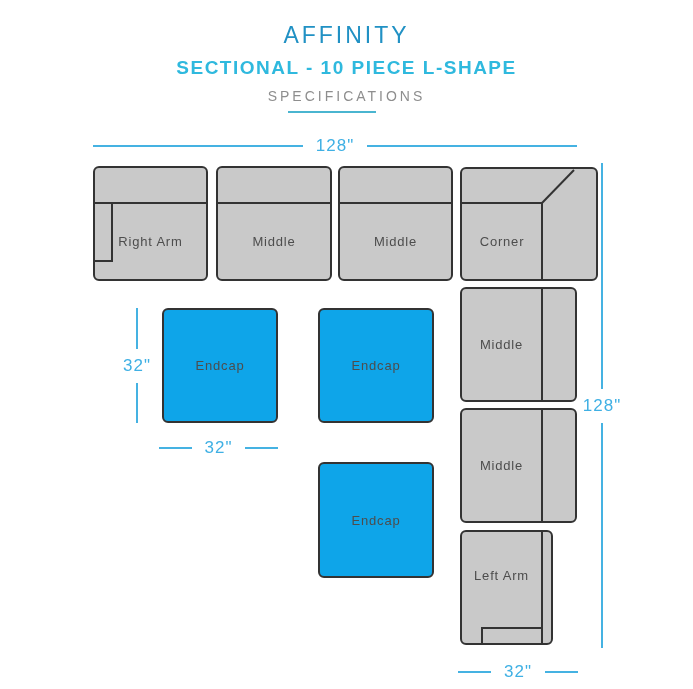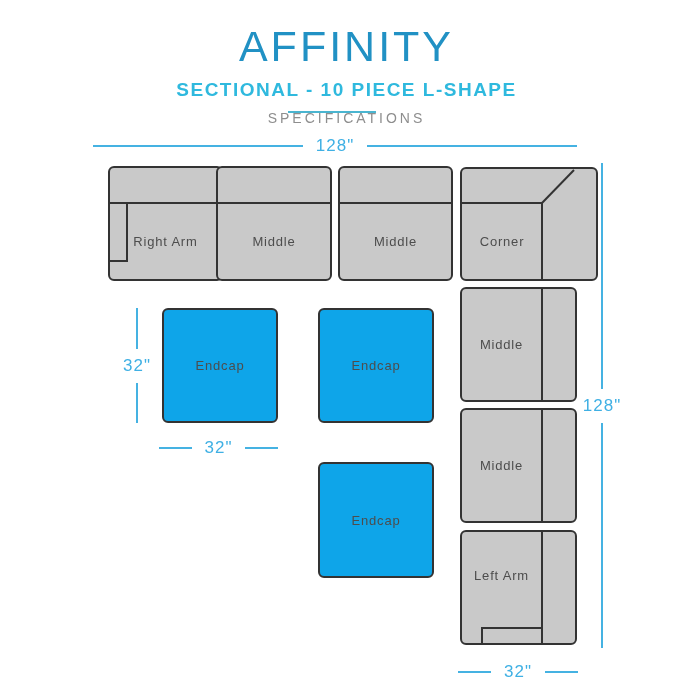--- a/index.html
+++ b/index.html
@@ -4,21 +4,21 @@
 <style>
   html,body { margin:0; padding:0; background:#ffffff; }
   .canvas {
     position:relative; width:693px; height:689px; background:#ffffff;
     font-family:"Liberation Sans", sans-serif; overflow:hidden;
   }
 
   
   .hdr { position:absolute; left:0; top:0; width:693px; text-align:center; }
   .title {
-    margin-top:22px; font-size:43px; letter-spacing:3px; color:#2191c4;
+    margin-top:22px; font-size:23px; letter-spacing:3px; color:#2191c4;
     font-weight:400;
   }
   .subtitle {
     margin-top:8px; font-size:19px; letter-spacing:1.5px; color:#2fb9de;
     font-weight:700;
   }
   .specs {
     margin-top:9px; font-size:14px; letter-spacing:3px; color:#8e8e8e;
   }
   .specs-underline {
@@ -90,21 +90,21 @@
     <div class="dim-label">32"</div>
     <div class="seg"></div>
   </div>
 
   <div class="dim dim-h" style="left:458px; top:660px; width:120px;">
     <div class="seg"></div>
     <div class="dim-label">32"</div>
     <div class="seg"></div>
   </div>
 
-  <div class="piece" style="left:108px; top:166px; width:115px; height:115px;padding-left:39px;">
+  <div class="piece" style="left:93px; top:166px; width:115px; height:115px;padding-left:39px;">
     <div class="backrest-top"></div>
     <div class="arm-left"></div>
     <div class="plabel" style="left:0; right:0; top:36px; bottom:0;">Right Arm</div>
   </div>
 
   <div class="piece" style="left:216px; top:166px; width:116px; height:115px;">
     <div class="backrest-top"></div>
     <div class="plabel" style="left:0; right:0; top:36px; bottom:0;">Middle</div>
   </div>
 
@@ -137,19 +137,19 @@
   <div class="piece" style="left:460px; top:287px; width:117px; height:115px;">
     <div class="backrest-right"></div>
     <div class="plabel" style="left:0; width:79px; top:0; bottom:0;">Middle</div>
   </div>
 
   <div class="piece" style="left:460px; top:408px; width:117px; height:115px;">
     <div class="backrest-right"></div>
     <div class="plabel" style="left:0; width:79px; top:0; bottom:0;">Middle</div>
   </div>
 
-  <div class="piece" style="left:460px; top:530px; width:117px; height:115px;">
+  <div class="piece" style="left:460px; top:530px; width:93px; height:115px;">
     <div class="backrest-right"></div>
     <div class="arm-bottom"></div>
     <div class="plabel" style="left:0; width:79px; top:0; bottom:24px;">Left Arm</div>
   </div>
 
 </div>
 
 </body></html>

